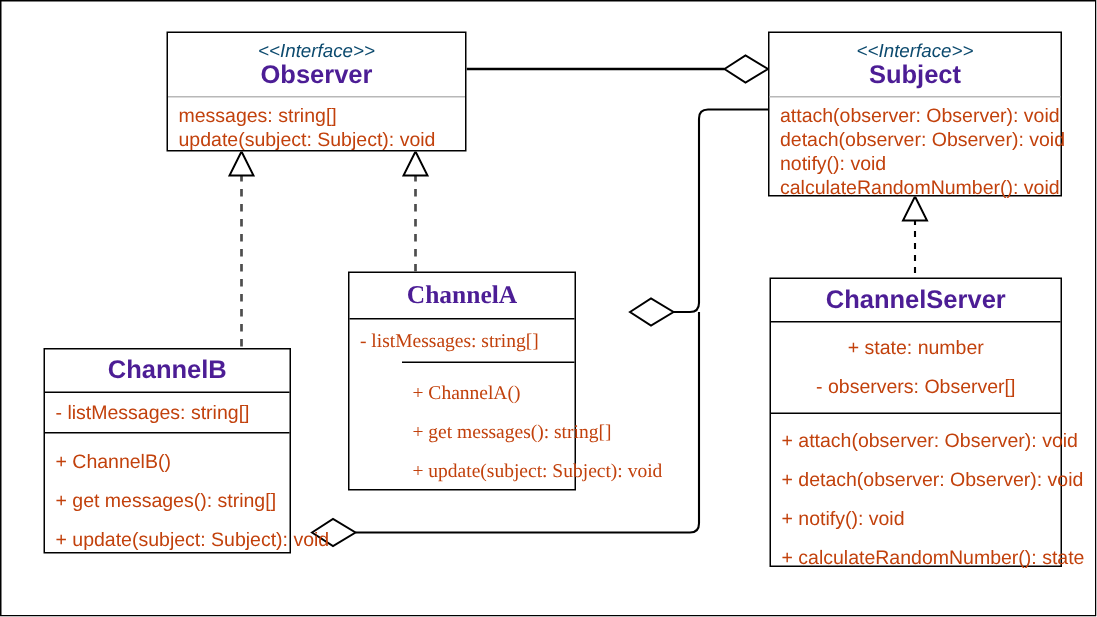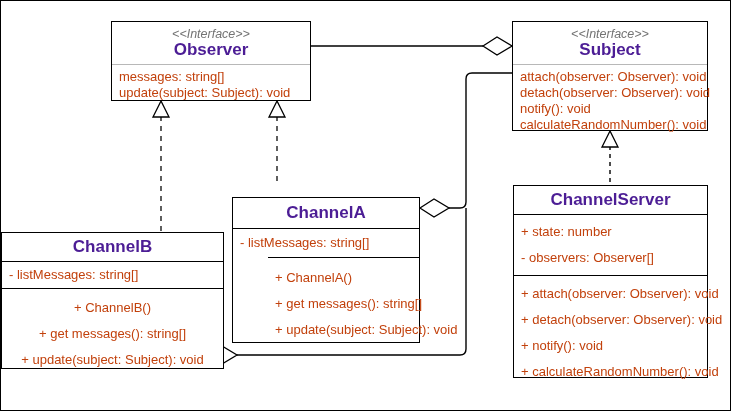--- a/index.html
+++ b/index.html
@@ -28,21 +28,21 @@
     text-align: center;
     padding: 5px 6px 6px 6px;
     box-sizing: border-box;
   }
   .uml-header.with-rule {
     border-bottom: 1px solid #b8b8b8;
   }
   .uml-stereotype {
     font-size: 12.5px;
     font-style: italic;
-    color: #737373;
+    color: #0c4a6e;
     line-height: 15px;
     white-space: nowrap;
   }
   .uml-name {
     font-size: 17px;
     font-weight: bold;
     color: #4c1d95;
     line-height: 16px;
     white-space: nowrap;
   }
@@ -116,57 +116,57 @@
       <div class="uml-name">Subject</div>
     </div>
     <div class="uml-compartment">
       <div class="uml-row">attach(observer: Observer): void</div>
       <div class="uml-row">detach(observer: Observer): void</div>
       <div class="uml-row">notify(): void</div>
       <div class="uml-row">calculateRandomNumber(): void</div>
     </div>
   </div>
 
-  <div class="uml-class" style="left:231px; top:196px; width:188px; height:146px;">
+  <div class="uml-class" style="left:231px; top:180px; width:152px; height:146px;font-family:Liberation Serif, serif;">
     <div class="uml-header" style="padding-top:7px; padding-bottom:7px;">
       <div class="uml-name">ChannelA</div>
     </div>
     <div class="uml-compartment divider" style="padding-top:6px; padding-bottom:6px;">
       <div class="uml-row">- listMessages: string[]</div>
     </div>
     <div class="uml-compartment divider" style="padding-top:7px; padding-bottom:7px;margin-left:35px;">
       <div class="uml-row spaced">+ ChannelA()</div>
       <div class="uml-row spaced">+ get messages(): string[]</div>
       <div class="uml-row spaced">+ update(subject: Subject): void</div>
     </div>
   </div>
 
-  <div class="uml-class" style="left:0; top:231px; width:223px; height:137px;">
+  <div class="uml-class" style="left:28px; top:231px; width:165px; height:137px;">
     <div class="uml-header" style="padding-top:6px; padding-bottom:6px;">
       <div class="uml-name">ChannelB</div>
     </div>
     <div class="uml-compartment divider" style="padding-top:5px; padding-bottom:5px;">
       <div class="uml-row">- listMessages: string[]</div>
     </div>
-    <div class="uml-compartment divider" style="padding-top:6px; padding-bottom:6px;text-align:center;">
+    <div class="uml-compartment divider" style="padding-top:6px; padding-bottom:6px;">
       <div class="uml-row spaced">+ ChannelB()</div>
       <div class="uml-row spaced">+ get messages(): string[]</div>
       <div class="uml-row spaced">+ update(subject: Subject): void</div>
     </div>
   </div>
 
   <div class="uml-class" style="left:512px; top:184px; width:195px; height:193px;">
     <div class="uml-header" style="padding-top:6px; padding-bottom:6px;">
       <div class="uml-name">ChannelServer</div>
     </div>
-    <div class="uml-compartment divider" style="padding-top:4px; padding-bottom:4px;">
+    <div class="uml-compartment divider" style="padding-top:4px; padding-bottom:4px;text-align:center;">
       <div class="uml-row spaced">+ state: number</div>
       <div class="uml-row spaced">- observers: Observer[]</div>
     </div>
     <div class="uml-compartment divider" style="padding-top:5px; padding-bottom:5px;">
       <div class="uml-row spaced">+ attach(observer: Observer): void</div>
       <div class="uml-row spaced">+ detach(observer: Observer): void</div>
       <div class="uml-row spaced">+ notify(): void</div>
-      <div class="uml-row spaced">+ calculateRandomNumber(): void</div>
+      <div class="uml-row spaced">+ calculateRandomNumber(): state</div>
     </div>
   </div>
 
 </div>
 
 </body></html>

